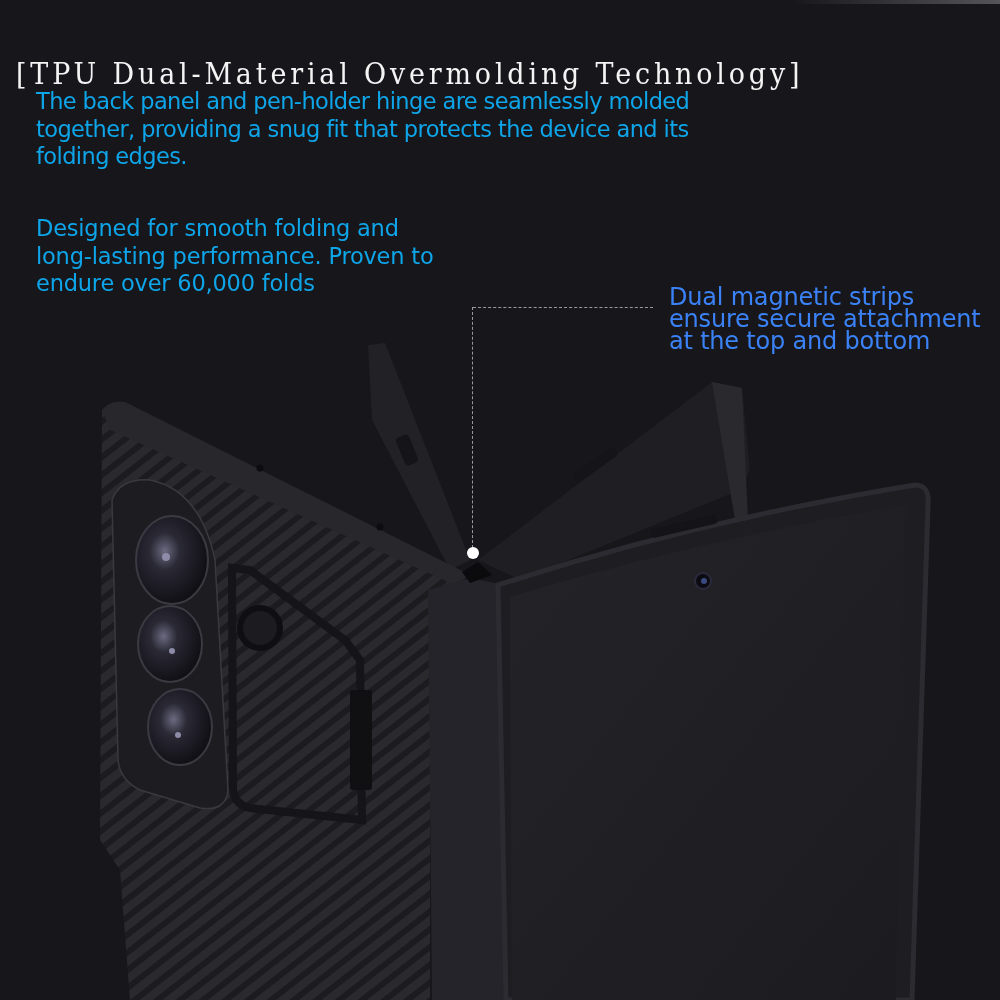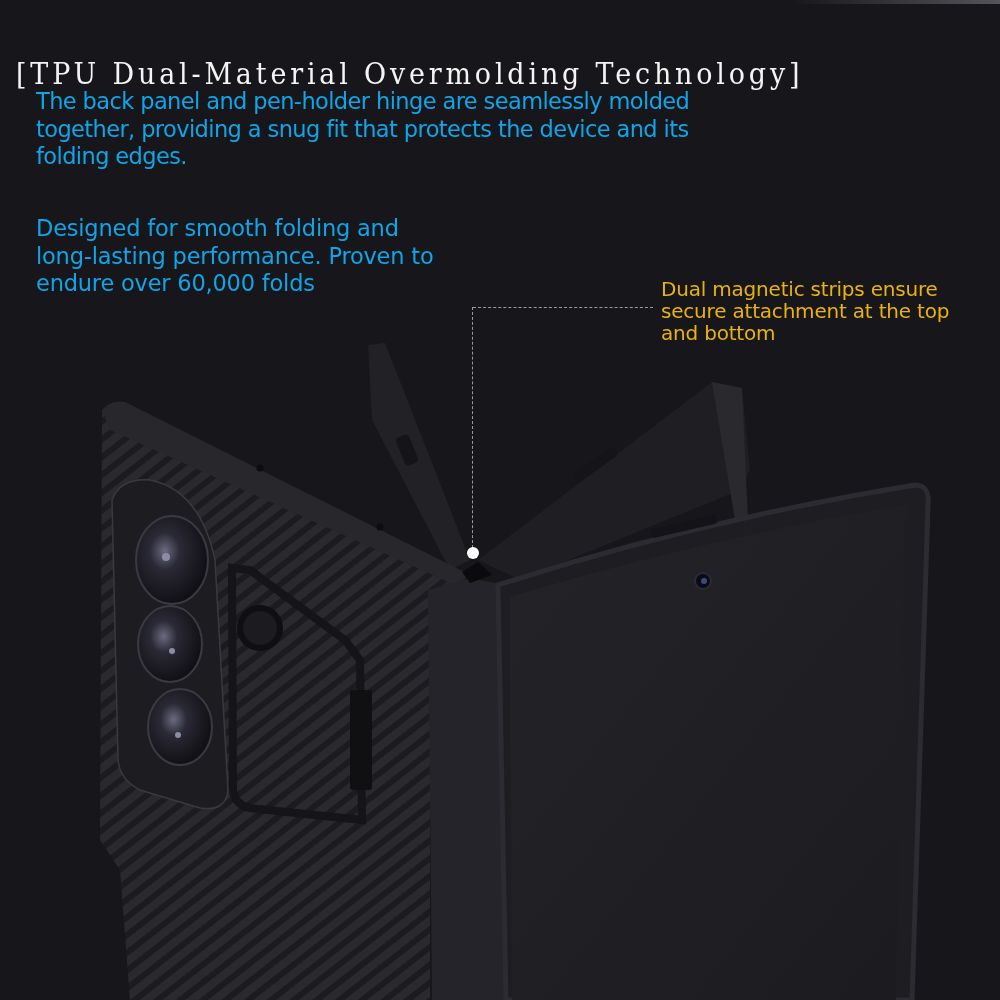--- a/index.html
+++ b/index.html
@@ -21,23 +21,23 @@
     }
     .para {
       position: absolute; left: 36px; margin: 0;
       font-family: "DejaVu Sans", "Liberation Sans", sans-serif;
       font-size: 22.5px; line-height: 27.5px; color: #0ea5e9;
       font-weight: normal;
     }
     .p1 { top: 88px; width: 720px; letter-spacing: -0.6px; }
     .p2 { top: 215px; width: 420px; letter-spacing: -0.2px; }
     .callout {
-      position: absolute; left: 653px; top: 270px; width: 320px; margin: 8px;
+      position: absolute; left: 653px; top: 270px; width: 320px; margin: 16px;
       font-family: "DejaVu Sans", "Liberation Sans", sans-serif;
-      font-size: 20px; line-height: 22px; color: #eab308; letter-spacing: -0.2px;
+      font-size: 24px; line-height: 22px; color: #3b82f6; letter-spacing: -0.2px;
     }
     .leader-h {
       position: absolute; left: 473px; top: 307px; width: 180px; height: 0;
       border-top: 1.5px dashed #9a9a9e;
     }
     .leader-v {
       position: absolute; left: 472px; top: 307px; width: 0; height: 246px;
       border-left: 1.5px dashed #9a9a9e;
     }
     .leader-dot {

